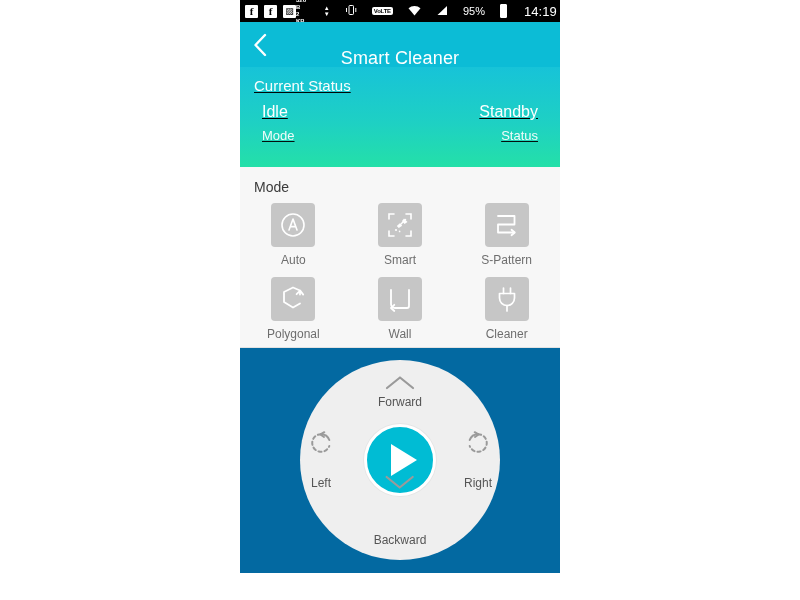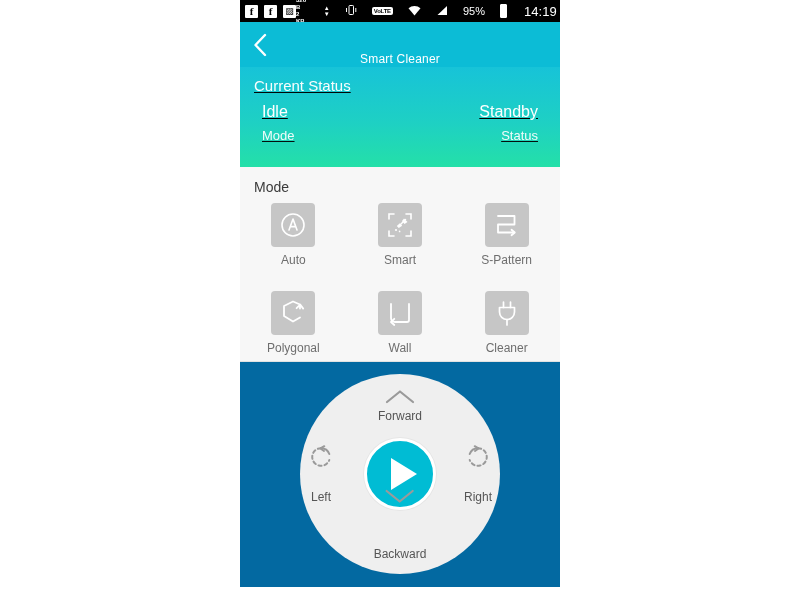--- a/index.html
+++ b/index.html
@@ -57,21 +57,21 @@
     height:45px;background:#0cbcd6;display:flex;align-items:center;
     position:relative;
   }
   .backbtn{
     width:40px;height:45px;display:flex;align-items:center;
     justify-content:center;cursor:pointer;
   }
   .backbtn svg{display:block;}
   .apptitle{
     position:absolute;left:0;right:0;text-align:center;
-    color:#ffffff;font-size:12px;letter-spacing:0.2px;pointer-events:none;margin-top:28px;
+    color:#ffffff;font-size:18px;letter-spacing:0.2px;pointer-events:none;margin-top:28px;
   }
 
   
   .statuspanel{
     height:100px;
     background:linear-gradient(180deg,#17c3d8 0%,#1ed0c4 55%,#24e0a8 100%);
     padding:10px 14px 0 14px;box-sizing:border-box;position:relative;text-decoration:underline;
   }
   .sp-title{color:#ffffff;font-size:15px;margin-bottom:9px;opacity:0.97;}
   .sp-row{
@@ -84,21 +84,21 @@
   
   .modesection{
     background:#f7f7f7;padding:10px 0 6px 0;
     border-bottom:1px solid #e2e2e2;
   }
   .mode-head{
     font-size:14px;color:#3b3b3b;padding:2px 0 8px 14px;
   }
   .mode-grid{
     display:grid;grid-template-columns:repeat(3,1fr);
-    row-gap:24px;
+    row-gap:10px;
   }
   .mode-cell{
     display:flex;flex-direction:column;align-items:center;cursor:pointer;
   }
   .mode-tile{
     width:44px;height:44px;background:#c6c6c6;border-radius:4px;
     display:flex;align-items:center;justify-content:center;
   }
   .mode-tile svg{display:block;}
   .mode-label{

